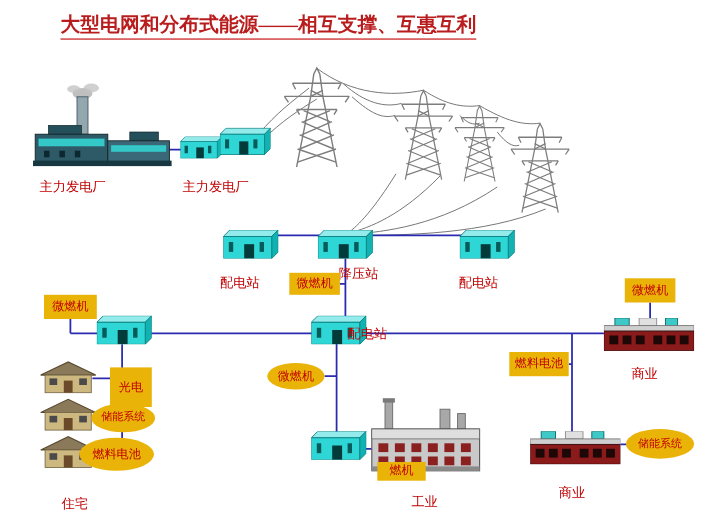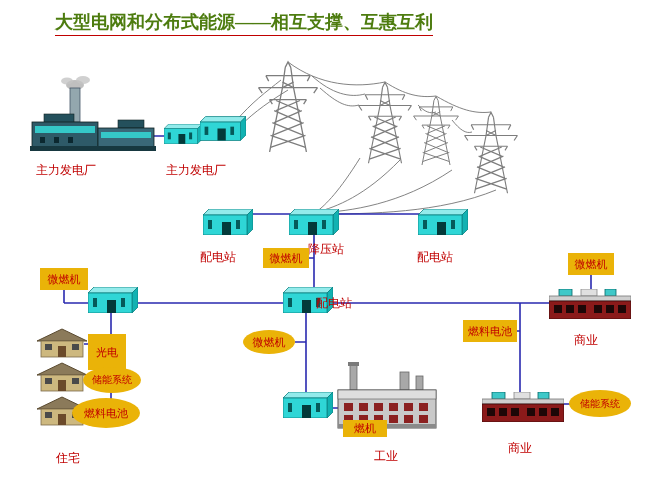--- a/index.html
+++ b/index.html
@@ -1,19 +1,19 @@
 <!DOCTYPE html>
 <html><head>
 <meta charset="utf-8">
 <style>
   html,body{margin:0;padding:0;background:#fff;}
   .stage{position:relative;width:648px;height:477px;background:#ffffff;overflow:hidden;
          font-family:"Liberation Sans",sans-serif;}
   svg.layer{position:absolute;left:0;top:0;}
-  .title{position:absolute;left:55px;top:10px;font-size:18px;font-weight:bold;color:#4d7c0f;
+  .title{position:absolute;left:55px;top:10px;font-size:18px;font-weight:bold;color:#b91c1c;
          font-family:"Liberation Serif",serif;border-bottom:1.5px solid #c00000;
          padding-bottom:1px;white-space:nowrap;}
   .lbl{position:absolute;font-size:12px;color:#c00000;white-space:nowrap;line-height:1;margin-top:14px;}
   .gr,.ge{position:absolute;background:#eab308;color:#c00000;display:flex;align-items:center;
          justify-content:center;font-size:11px;line-height:1;white-space:nowrap;box-sizing:border-box;}
   .ge{border-radius:50%;}
 </style>
 </head>
 <body>
 
@@ -163,21 +163,21 @@
   <div class="lbl" style="left:308px;top:229px">降压站</div>
   <div class="lbl" style="left:417px;top:237px">配电站</div>
   <div class="lbl" style="left:316px;top:283px">配电站</div>
   <div class="lbl" style="left:56px;top:438px">住宅</div>
   <div class="lbl" style="left:374px;top:436px">工业</div>
   <div class="lbl" style="left:574px;top:320px">商业</div>
   <div class="lbl" style="left:508px;top:428px">商业</div>
 
   <div class="gr" style="left:263px;top:248px;width:46px;height:20px">微燃机</div>
   <div class="gr" style="left:40px;top:268px;width:48px;height:22px">微燃机</div>
-  <div class="gr" style="left:88px;top:334px;width:38px;height:36px">光电</div>
+  <div class="gr" style="left:100px;top:334px;width:38px;height:36px">光电</div>
   <div class="ge" style="left:83px;top:367px;width:58px;height:26px;font-size:10px">储能系统</div>
   <div class="ge" style="left:72px;top:398px;width:68px;height:30px">燃料电池</div>
   <div class="ge" style="left:243px;top:330px;width:52px;height:24px">微燃机</div>
   <div class="gr" style="left:343px;top:420px;width:44px;height:17px">燃机</div>
   <div class="gr" style="left:463px;top:320px;width:54px;height:22px">燃料电池</div>
   <div class="gr" style="left:568px;top:253px;width:46px;height:22px">微燃机</div>
   <div class="ge" style="left:569px;top:390px;width:62px;height:27px;font-size:10px">储能系统</div>
 
 </div>
 

